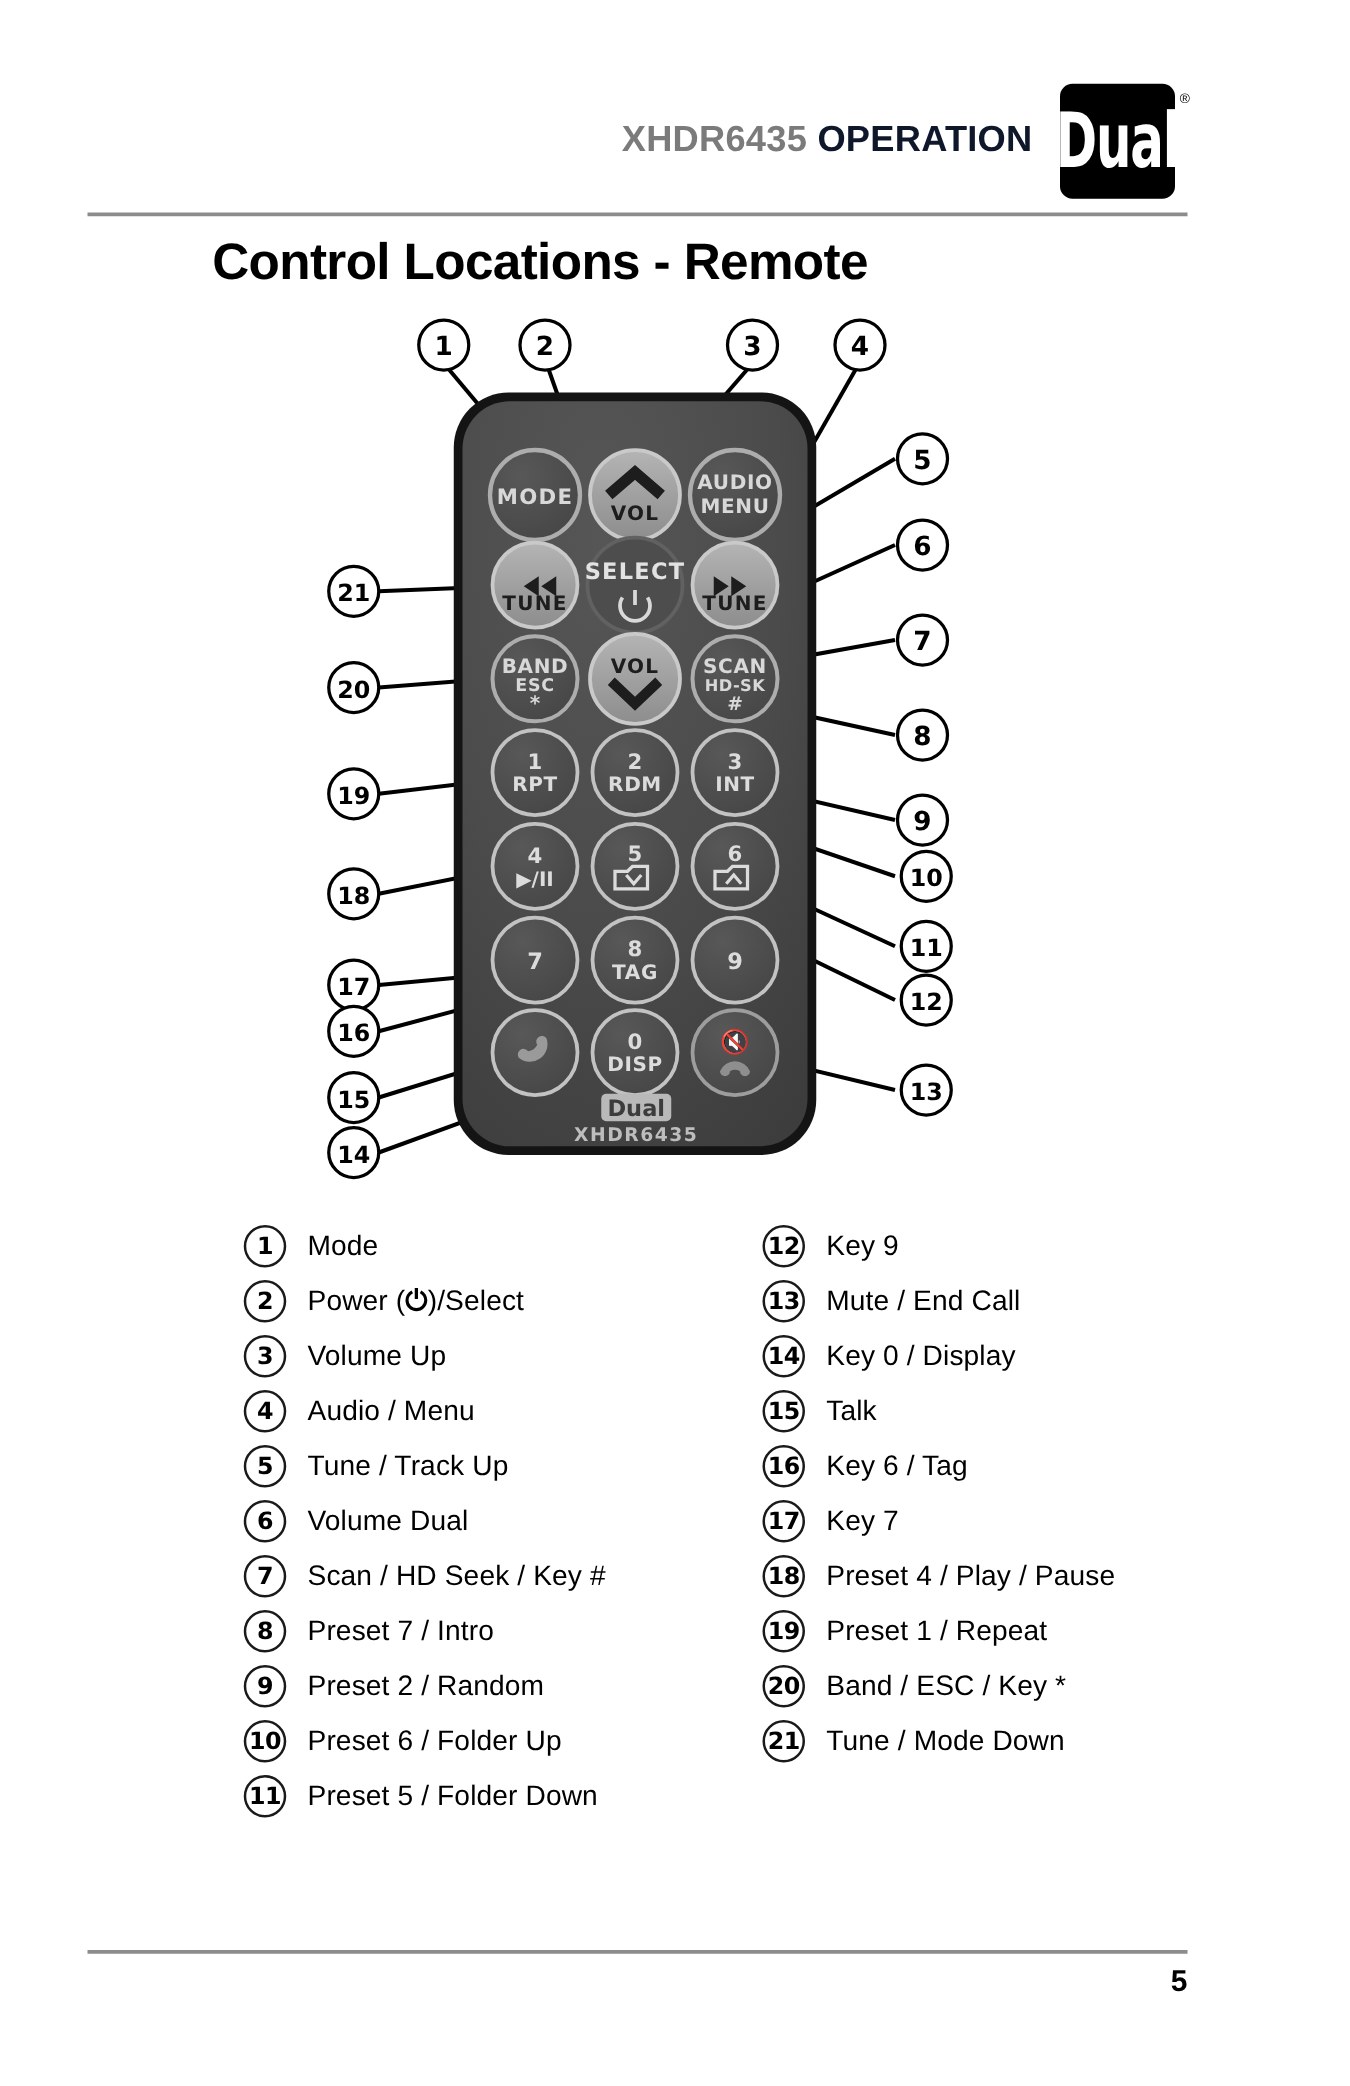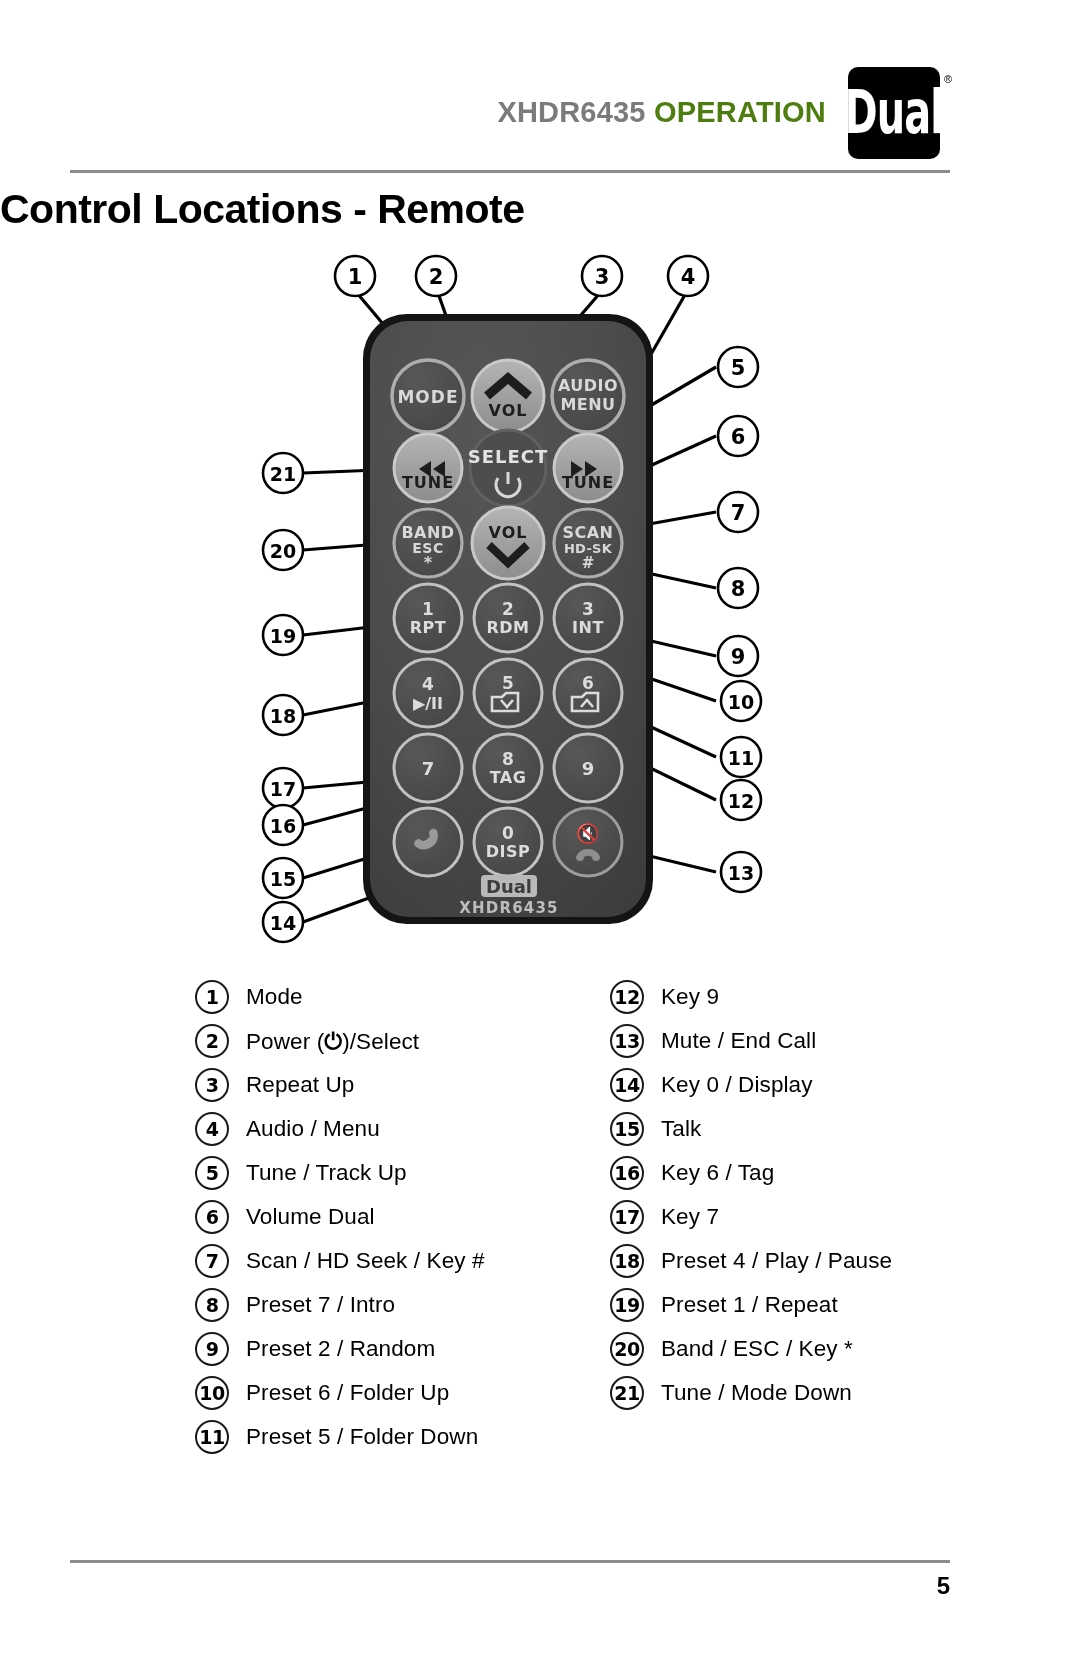--- a/index.html
+++ b/index.html
@@ -39,21 +39,21 @@
     font-weight: bold;
     letter-spacing: 0.2px;
     margin-right: 22px;
     white-space: nowrap;
     line-height: 1;
   }
   .header-title .model {
     color: #7b7b7b;
   }
   .header-title .section {
-    color: #4d7c0f;
+    color: #0f172a;
   }
   .logo-wrap {
     position: relative;
     display: inline-block;
   }
   .logo-box {
     width: 92px;
     height: 92px;
     background: #000;
     border-radius: 10px;
@@ -87,21 +87,21 @@
   }
   .rule-top { top: 170px; }
   .rule-bottom { top: 1560px; }
 
   
   .page-title {
     position: absolute;
     left: 0;
     top: 186px;
     width: 924px;
-    text-align: left;
+    text-align: center;
     font-size: 41px;
     font-weight: bold;
     letter-spacing: -0.5px;
     padding-right: 60px;
     box-sizing: border-box;
   }
 
   
   .figure {
     position: absolute;
@@ -471,21 +471,21 @@
       <div class="legend-item">
         <span class="legend-num">1</span>
         <span class="legend-label">Mode</span>
       </div>
       <div class="legend-item">
         <span class="legend-num">2</span>
         <span class="legend-label"><span>Power (</span><span class="pwr-glyph">⏻</span><span>)/Select</span></span>
       </div>
       <div class="legend-item">
         <span class="legend-num">3</span>
-        <span class="legend-label">Repeat Up</span>
+        <span class="legend-label">Volume Up</span>
       </div>
       <div class="legend-item">
         <span class="legend-num">4</span>
         <span class="legend-label">Audio / Menu</span>
       </div>
       <div class="legend-item">
         <span class="legend-num">5</span>
         <span class="legend-label">Tune / Track Up</span>
       </div>
       <div class="legend-item">

